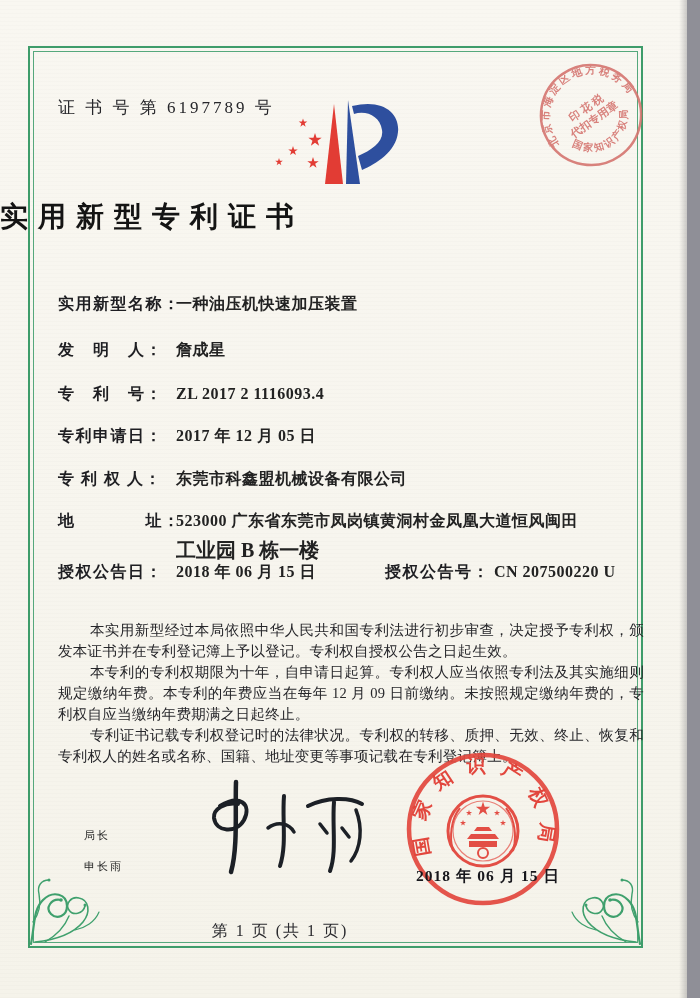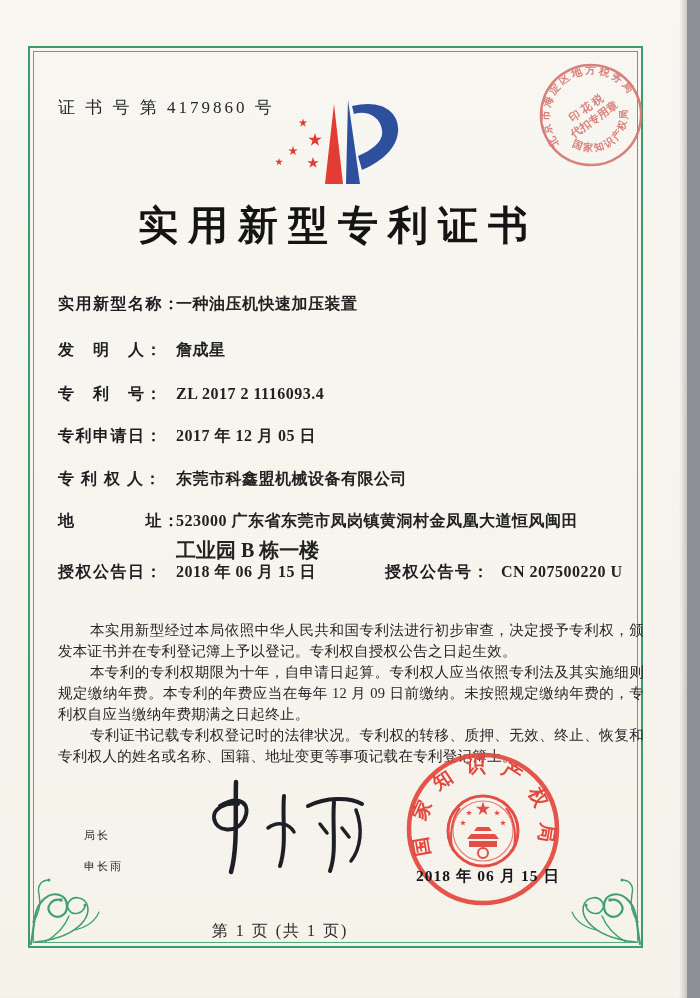--- a/index.html
+++ b/index.html
@@ -25,30 +25,30 @@
   .frame-inner{
     position:absolute;left:3px;top:3px;right:3px;bottom:3px;
     border:1px solid #55a87c;
   }
   .cert-number{
     position:absolute;left:58px;top:96px;font-size:17px;color:#26262a;
     letter-spacing:3px;
   }
   .logo{position:absolute;left:272px;top:100px;}
   .title{
-    position:absolute;left:0;top:198px;width:676px;text-align:center;
-    font-size:40px;font-weight:700;color:#141414;letter-spacing:10px;
+    position:absolute;left:0;top:198px;width:676px;
+    font-size:28px;font-weight:700;color:#141414;letter-spacing:10px;
   }
   .fields{position:absolute;left:58px;top:0;width:586px;}
   .frow{position:absolute;left:0;font-size:16px;color:#222;white-space:nowrap;font-weight:bold;}
   .flabel{display:inline-block;width:118px;letter-spacing:1.5px;color:#1e1e22;}
   .fvalue{letter-spacing:0.5px;}
   .addr-line2{position:absolute;left:118px;top:26px;font-size:20px;color:#222;}
   .pair2{position:absolute;left:327px;top:0;}
-  .pair2 .flabel{width:auto;margin-right:11px;}
+  .pair2 .flabel{width:auto;margin-right:4px;}
   .body-text{
     position:absolute;left:58px;top:588px;width:586px;
     font-size:14.5px;line-height:21px;color:#26262a;text-align:justify;
     letter-spacing:0.3px;
     margin-top:32px;
   }
   .body-text p{margin:0;text-indent:2.2em;}
   .commissioner{
     position:absolute;left:84px;top:820px;font-size:11px;color:#222;
     letter-spacing:2px;line-height:31px;font-family:Liberation Serif, serif;
@@ -96,21 +96,21 @@
       <path stroke-width="1.6" d="M10,92 C30,90 48,84 58,72 C66,62 64,50 54,48 C46,46 40,54 44,60 C48,66 58,64 60,56"></path>
       <path stroke-width="1.4" d="M20,92 C34,84 40,76 44,66"></path>
       <path stroke-width="1.4" d="M8,72 C14,64 16,54 14,44 C12,36 16,30 24,30"></path>
       <path stroke-width="1.2" d="M50,80 C60,78 70,72 74,62"></path>
       <circle cx="36" cy="50" r="1.8" fill="#3fa06d" stroke="none"></circle>
       <circle cx="60" cy="55" r="1.5" fill="#3fa06d" stroke="none"></circle>
       <circle cx="24" cy="30" r="1.5" fill="#3fa06d" stroke="none"></circle>
     </g>
   </svg>
 
-  <div class="cert-number">证 书 号 第 4179860 号</div>
+  <div class="cert-number">证 书 号 第 6197789 号</div>
 
   <svg class="logo" width="130" height="86" viewBox="0 0 130 86">
     <defs>
       <path id="star" d="M0,-1 L0.225,-0.309 L0.951,-0.309 L0.363,0.118 L0.588,0.809 L0,0.382 L-0.588,0.809 L-0.363,0.118 L-0.951,-0.309 L-0.225,-0.309 Z"></path>
     </defs>
 
     <polygon points="62,4 71,84 53,84" fill="#e23c34"></polygon>
 
     <polygon points="76,0 88,84 74,84" fill="#2e4f9e"></polygon>
 

